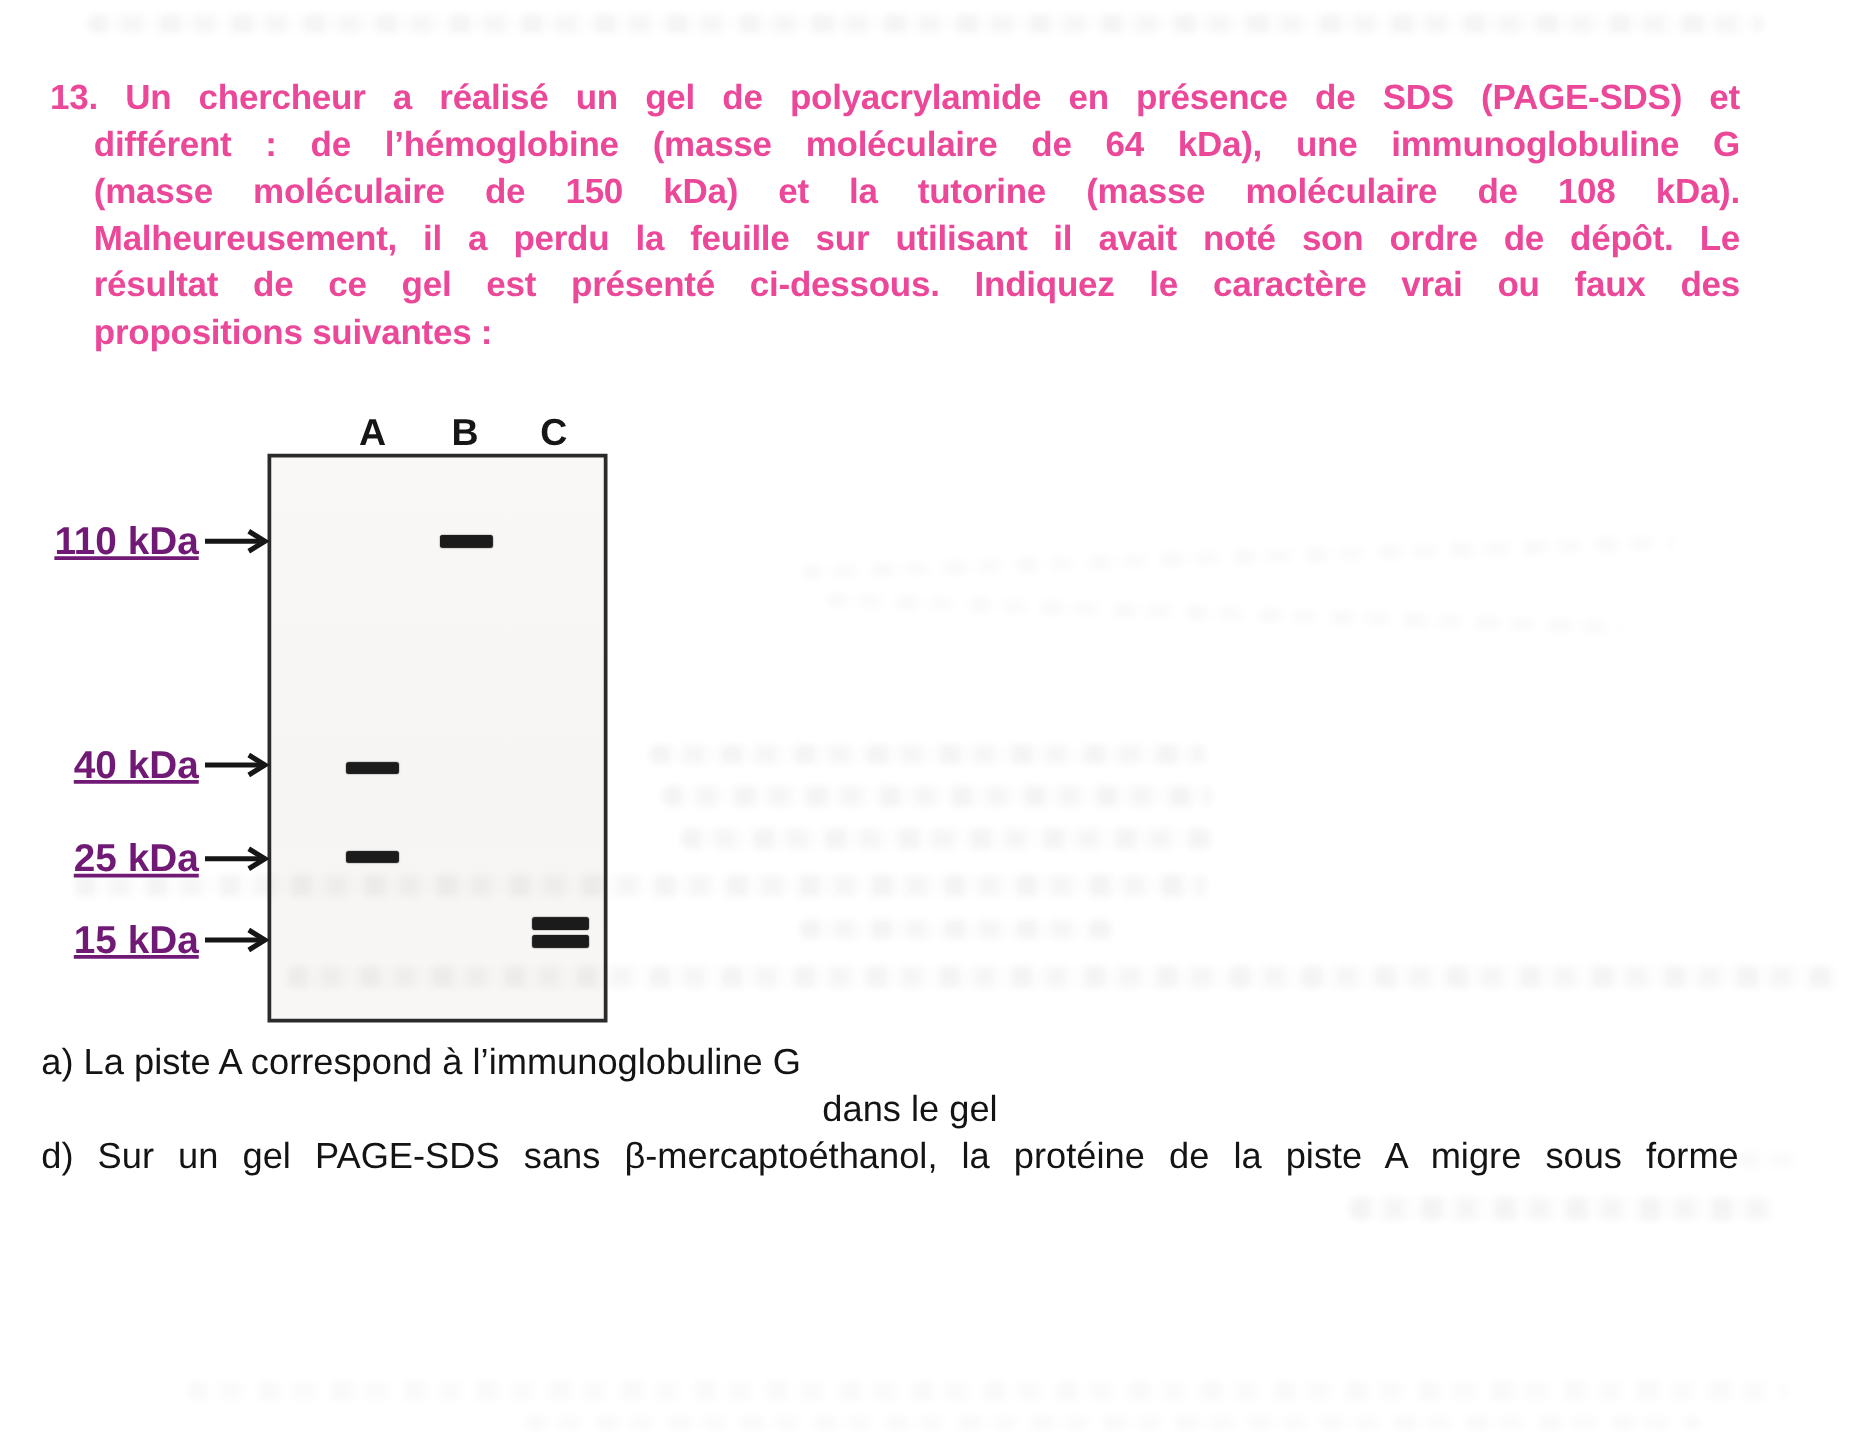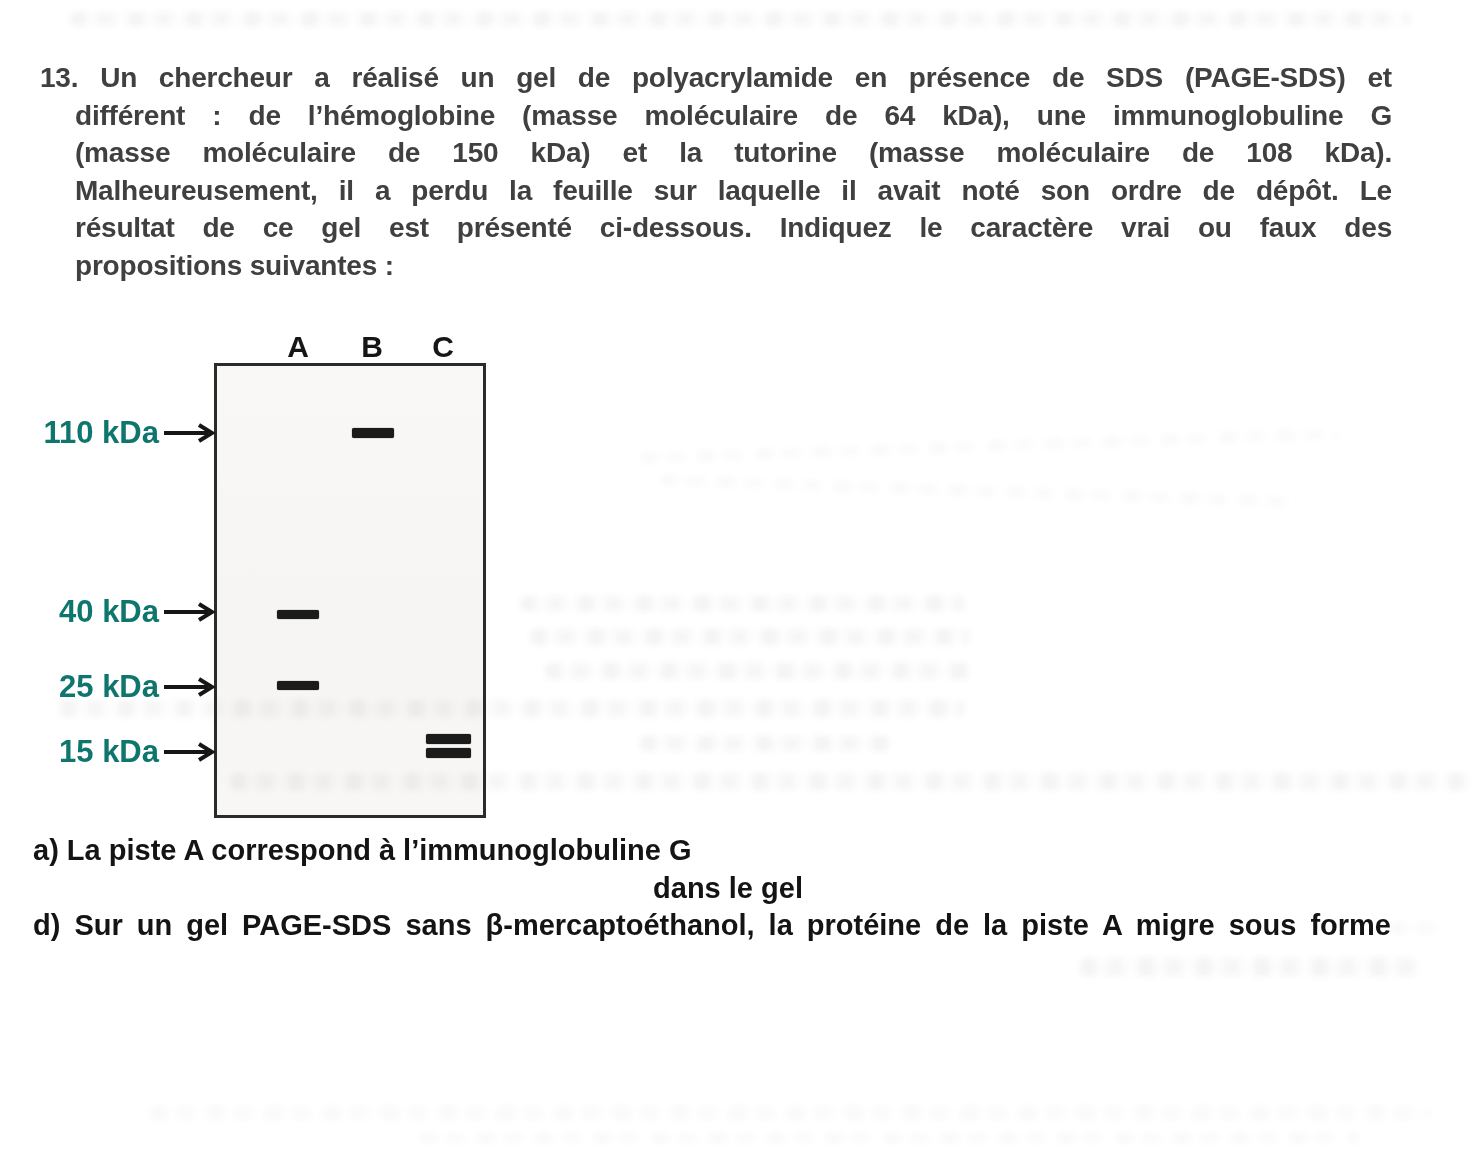--- a/index.html
+++ b/index.html
@@ -9,21 +9,21 @@
     background:#ffffff;
     overflow:hidden;
     font-family:"Liberation Sans", sans-serif;
     color:#141414;
   }
 
   
   .question{
     position:absolute;left:40px;top:59px;width:1352px;
     font-size:28px;font-weight:bold;line-height:37.5px;
-    letter-spacing:-0.2px;color:#404040;
+    letter-spacing:-0.2px;color:#ec4899;
   }
   .qline{white-space:nowrap;}
   .jl{text-align:justify;text-align-last:justify;text-justify:inter-word;}
   .ind{padding-left:35px;}
   .qnum{font-weight:bold;}
 
   
   .figure{position:absolute;left:0;top:0;width:1482px;height:1158px;pointer-events:none;}
   .gel-box{
     position:absolute;left:214px;top:363px;width:266px;height:449px;
@@ -35,39 +35,39 @@
     position:absolute;top:330px;transform:translateX(-50%);
     font-size:30px;font-weight:bold;color:#161616;z-index:4;
   }
   .lane-a{left:298px;} .lane-b{left:372px;} .lane-c{left:443px;}
 
   .marker-row{
     position:absolute;left:40px;width:178px;height:38px;
     display:flex;align-items:center;justify-content:flex-end;z-index:4;
   }
   .marker-label{
-    font-size:31px;font-weight:600;color:#0f766e;white-space:nowrap;
+    font-size:31px;font-weight:600;color:#701a75;white-space:nowrap;text-decoration:underline;
   }
   .marker-arrow{display:inline-block;margin-left:5px;line-height:0;}
   .m-110{top:414px;} .m-50{top:593px;} .m-25{top:668px;} .m-15{top:733px;}
 
   .band{
     position:absolute;background:#1b1b1b;border-radius:2px;z-index:3;
     box-shadow:0 0 1px #1b1b1b;
   }
   .band-b-110{left:352px;top:428px;width:42px;height:10px;}
   .band-a-50 {left:277px;top:610px;width:42px;height:9px;}
   .band-a-25 {left:277px;top:681px;width:42px;height:9px;}
   .band-c-hi {left:426px;top:734px;width:45px;height:10px;}
   .band-c-lo {left:426px;top:748px;width:45px;height:10px;}
 
   
   .props{
     position:absolute;left:33px;top:832px;width:1358px;
-    font-size:29px;font-weight:bold;line-height:37.5px;color:#141414;
+    font-size:29px;font-weight:normal;line-height:37.5px;color:#141414;
   }
   .pline{white-space:nowrap;}
   .cont{padding-left:32px;text-align:center;}
 
   
   .bleed{
     position:absolute;z-index:2;border-radius:6px;
     background:repeating-linear-gradient(90deg,
       rgba(40,40,40,.10) 0 16px, rgba(40,40,40,.02) 16px 27px,
       rgba(40,40,40,.08) 27px 44px, rgba(40,40,40,.015) 44px 58px);
@@ -91,21 +91,21 @@
   <div class="bleed" style="left:230px;top:773px;width:1240px;height:17px;z-index:2;"></div>
   <div class="bleed bl-faint" style="left:1390px;top:921px;width:60px;height:14px;"></div>
   <div class="bleed" style="left:1080px;top:958px;width:340px;height:18px;"></div>
   <div class="bleed bl-faint" style="left:150px;top:1105px;width:1280px;height:16px;"></div>
   <div class="bleed bl-faint" style="left:420px;top:1132px;width:940px;height:12px;"></div>
 
   <div class="question">
     <div class="qline jl"><span class="qnum">13.</span> <span>Un chercheur a réalisé un gel de polyacrylamide en présence de SDS (PAGE-SDS) et</span></div>
     <div class="qline jl ind">différent : de l’hémoglobine (masse moléculaire de 64 kDa), une immunoglobuline G</div>
     <div class="qline jl ind">(masse moléculaire de 150 kDa) et la tutorine (masse moléculaire de 108 kDa).</div>
-    <div class="qline jl ind">Malheureusement, il a perdu la feuille sur laquelle il avait noté son ordre de dépôt. Le</div>
+    <div class="qline jl ind">Malheureusement, il a perdu la feuille sur utilisant il avait noté son ordre de dépôt. Le</div>
     <div class="qline jl ind">résultat de ce gel est présenté ci-dessous. Indiquez le caractère vrai ou faux des</div>
     <div class="qline ind">propositions suivantes :</div>
   </div>
 
   <div class="figure">
 
     <span class="lane-label lane-a">A</span>
     <span class="lane-label lane-b">B</span>
     <span class="lane-label lane-c">C</span>
 

